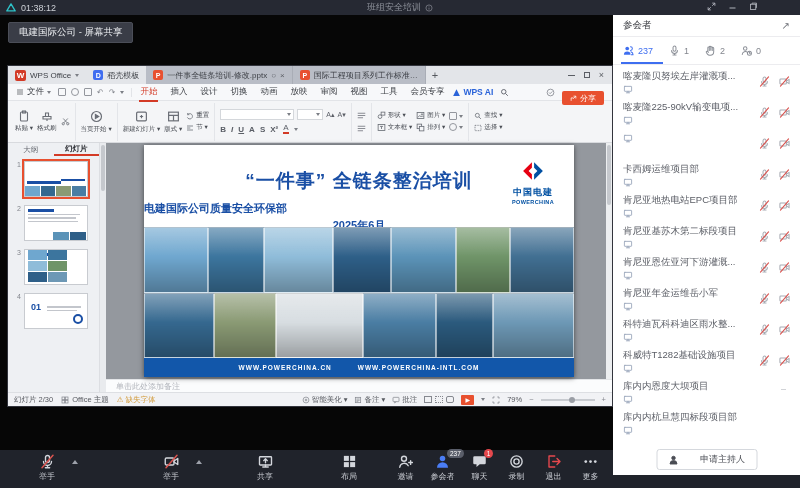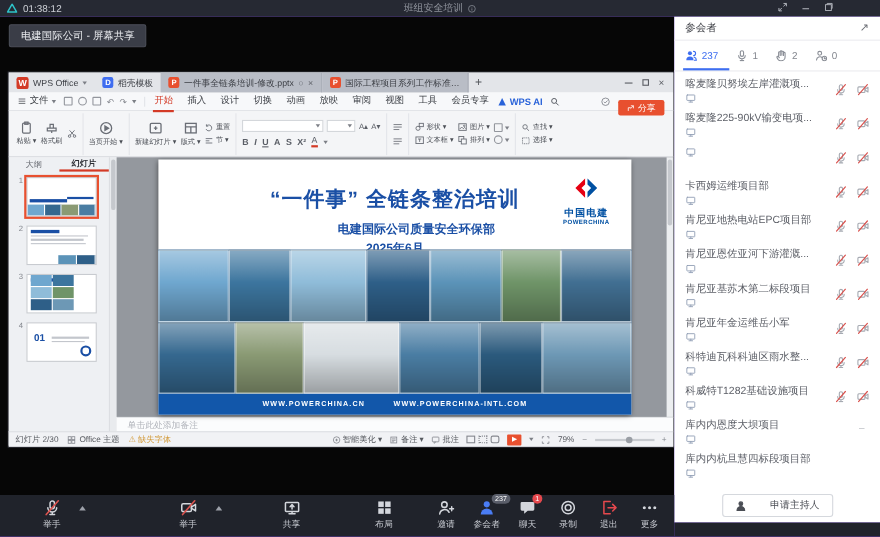--- a/index.html
+++ b/index.html
@@ -82,21 +82,21 @@
   .tstrip div{flex:1;border-right:1px solid #fff;}
   .tgrid{position:absolute;bottom:2px;left:3px;right:3px;display:flex;flex-wrap:wrap;gap:1px;}
   .tgrid div{width:19px;height:10px;}
   #thumbs-foot{position:absolute;bottom:0;left:0;width:100%;height:13px;background:#eef0f3;border-top:1px solid #dfe1e5;display:flex;align-items:center;justify-content:center;color:#8a8d93;font-size:10px;}
   #vscroll{width:6px;background:#e9ebee;position:relative;}
   #vscroll .vthumb{position:absolute;top:2px;left:1px;width:4px;height:46px;background:#c5c8cd;border-radius:2px;}
   #doc-col{flex:1;display:flex;flex-direction:column;}
   #canvas{flex:1;background:#94989e;position:relative;display:flex;justify-content:center;}
   #slide{margin-top:2px;width:430px;height:232px;background:#fff;position:relative;box-shadow:0 1px 5px rgba(0,0,0,.55);}
   #slide-title{margin-top:23px;text-align:center;font-size:19px;font-weight:bold;color:#1a4fa5;letter-spacing:1px;}
-  #slide-sub{text-align:center;font-size:11px;font-weight:bold;color:#1a4fa5;margin-top:7px;margin-left:39px;}
+  #slide-sub{font-size:11px;font-weight:bold;color:#1a4fa5;margin-top:7px;}
   #slide-date{text-align:center;font-size:11px;font-weight:bold;color:#1a4fa5;margin-top:2px;}
   #slide-logo{position:absolute;right:12px;top:16px;width:58px;text-align:center;}
   #logo-cn{font-size:9px;font-weight:bold;color:#0050a2;letter-spacing:1px;margin-top:1px;}
   #logo-en{font-size:5.5px;font-weight:bold;color:#0050a2;letter-spacing:.4px;}
   #collage{position:absolute;left:0;right:0;top:82px;bottom:19px;background:#123f78;display:flex;flex-direction:column;}
   .crow{flex:1;display:flex;}
   .cell{position:relative;border:0.5px solid rgba(255,255,255,.55);background-image:linear-gradient(180deg,rgba(255,255,255,.38),rgba(255,255,255,0) 45%,rgba(0,0,0,.28));}
   #urlbar{position:absolute;left:0;right:0;bottom:0;height:19px;background:#1257aa;color:#fff;display:flex;align-items:center;justify-content:center;gap:26px;font-size:6.5px;font-weight:bold;letter-spacing:1px;}
   #cscroll{position:absolute;right:0;top:0;bottom:0;width:6px;background:#eceef0;}
   #cscroll .vthumb{position:absolute;top:2px;left:1px;width:4px;height:60px;background:#c5c8cd;border-radius:2px;}
@@ -893,21 +893,21 @@
             <span class="icon" style="color:#a6aab2">
               <svg viewBox="0 0 12 12" width="11" height="11" fill="none" stroke="currentColor" stroke-width="1.1" stroke-linecap="round" stroke-linejoin="round">
                 <rect x="1" y="3.2" width="7" height="5.6" rx="1"></rect>
                 <path d="M8 5.6 L11 3.6 v4.8 L8 6.4"></path>
                 <line x1="1.6" y1="11" x2="10.4" y2="1" stroke="#d9534f" stroke-width="1.2"></line>
               </svg>
             </span>
           </div>
   </div>
   <div class="p-row">
-    <div class="p-name">肯尼亚恩佐亚河下游灌溉...</div>
+    <div class="p-name">肯尼亚基苏木第二标段项目</div>
     <div class="p-dev"><span class="icon" style="color:#93a0b6"><svg viewBox="0 0 12 12" width="10" height="9" fill="none" stroke="currentColor" stroke-width="1.1" stroke-linecap="round" stroke-linejoin="round">
                 <rect x="1.2" y="1.8" width="9.6" height="6.6" rx="0.6"></rect>
                 <path d="M6 8.4 v1.8 M3.8 10.4 h4.4"></path>
               </svg></span></div>
     <div class="p-icons">
             <span class="icon" style="color:#a6aab2">
               <svg viewBox="0 0 12 12" width="11" height="11" fill="none" stroke="currentColor" stroke-width="1.1" stroke-linecap="round" stroke-linejoin="round">
                 <rect x="4.4" y="1.2" width="3.2" height="5.6" rx="1.6"></rect>
                 <path d="M2.8 6 a3.2 3.2 0 0 0 6.4 0 M6 9.4 v1.6 M4.3 11 h3.4"></path>
                 <line x1="1.6" y1="11" x2="10.4" y2="1" stroke="#d9534f" stroke-width="1.2"></line>
@@ -916,21 +916,21 @@
             <span class="icon" style="color:#a6aab2">
               <svg viewBox="0 0 12 12" width="11" height="11" fill="none" stroke="currentColor" stroke-width="1.1" stroke-linecap="round" stroke-linejoin="round">
                 <rect x="1" y="3.2" width="7" height="5.6" rx="1"></rect>
                 <path d="M8 5.6 L11 3.6 v4.8 L8 6.4"></path>
                 <line x1="1.6" y1="11" x2="10.4" y2="1" stroke="#d9534f" stroke-width="1.2"></line>
               </svg>
             </span>
           </div>
   </div>
   <div class="p-row">
-    <div class="p-name">肯尼亚基苏木第二标段项目</div>
+    <div class="p-name">肯尼亚恩佐亚河下游灌溉...</div>
     <div class="p-dev"><span class="icon" style="color:#93a0b6"><svg viewBox="0 0 12 12" width="10" height="9" fill="none" stroke="currentColor" stroke-width="1.1" stroke-linecap="round" stroke-linejoin="round">
                 <rect x="1.2" y="1.8" width="9.6" height="6.6" rx="0.6"></rect>
                 <path d="M6 8.4 v1.8 M3.8 10.4 h4.4"></path>
               </svg></span></div>
     <div class="p-icons">
             <span class="icon" style="color:#a6aab2">
               <svg viewBox="0 0 12 12" width="11" height="11" fill="none" stroke="currentColor" stroke-width="1.1" stroke-linecap="round" stroke-linejoin="round">
                 <rect x="4.4" y="1.2" width="3.2" height="5.6" rx="1.6"></rect>
                 <path d="M2.8 6 a3.2 3.2 0 0 0 6.4 0 M6 9.4 v1.6 M4.3 11 h3.4"></path>
                 <line x1="1.6" y1="11" x2="10.4" y2="1" stroke="#d9534f" stroke-width="1.2"></line>

